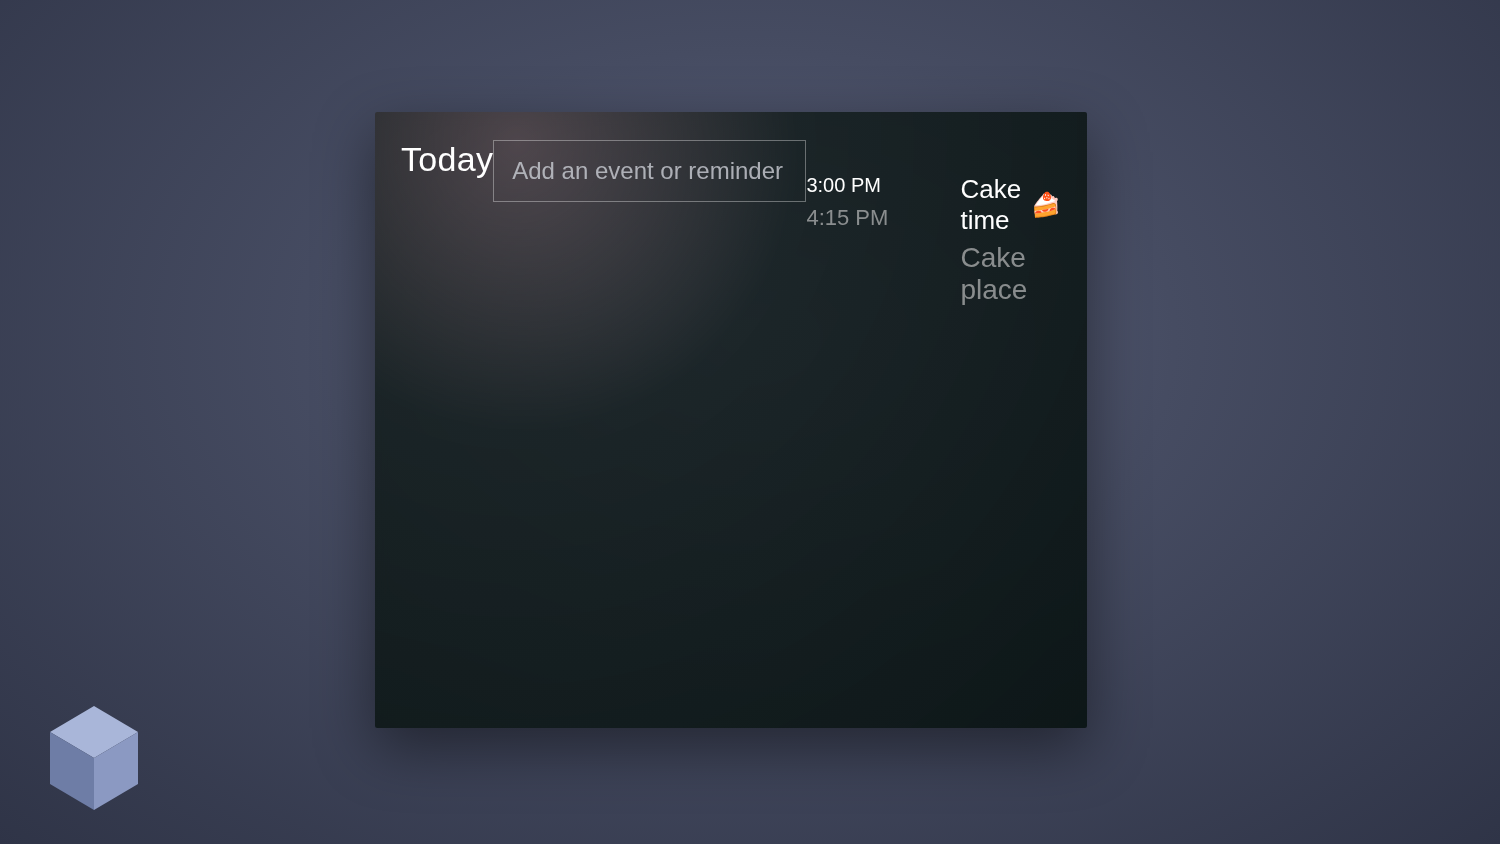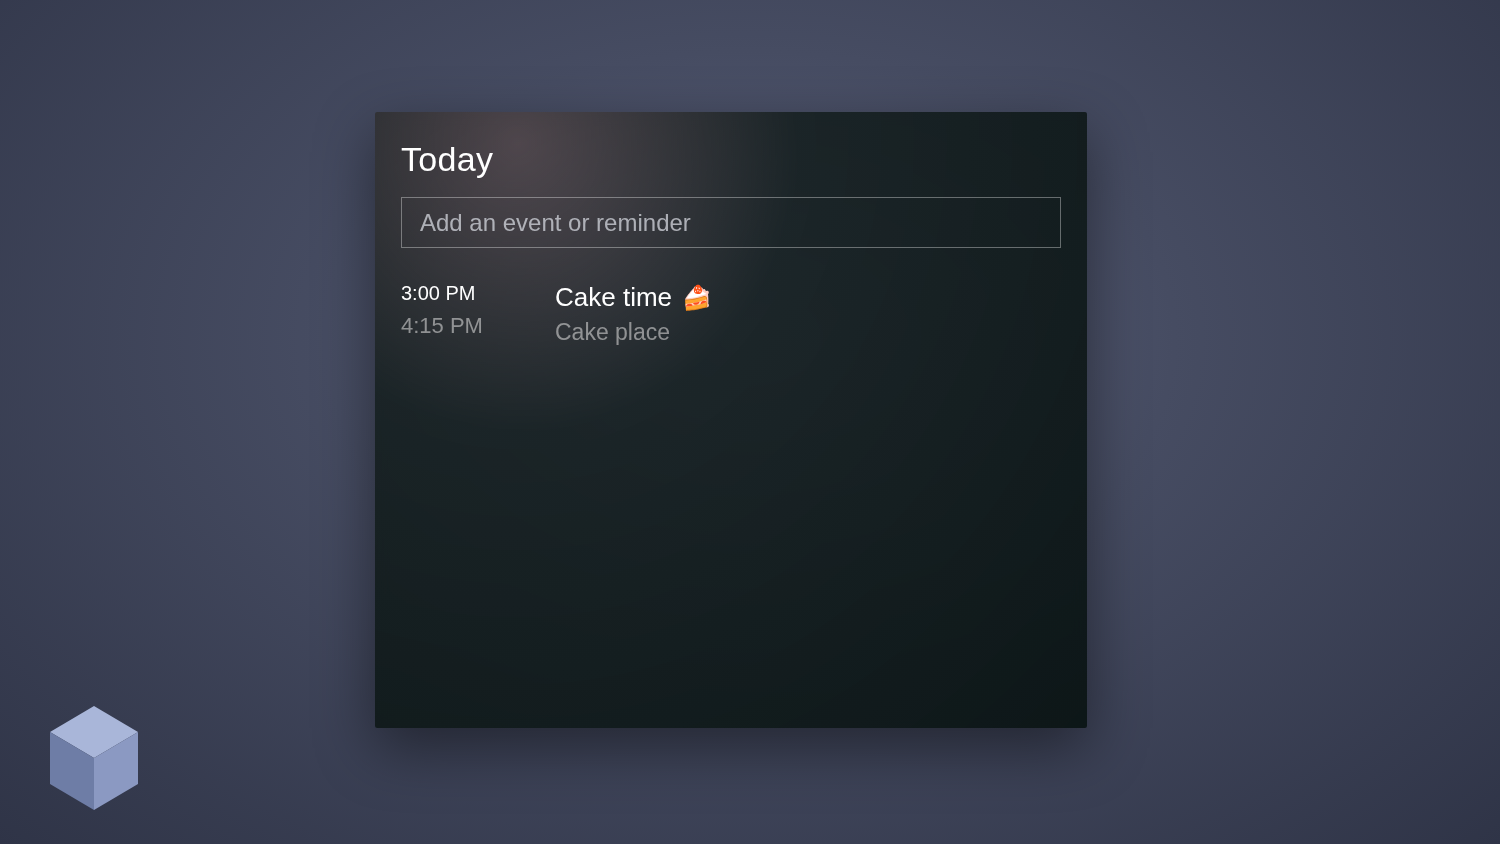--- a/index.html
+++ b/index.html
@@ -22,32 +22,32 @@
       left: 375px;
       top: 112px;
       width: 712px;
       height: 616px;
       background: radial-gradient(ellipse at 20% 5%, rgba(90,55,30,0.35) 0%, rgba(20,30,30,0.88) 35%, rgba(10,20,20,0.94) 100%);
       backdrop-filter: blur(6px);
       box-shadow: 0 20px 60px rgba(0,0,0,0.45);
       border-radius: 2px;
       padding: 28px 26px 16px 26px;
       display: flex;
-      flex-direction: column;
+      flex-direction: row;
     }
     .title {
       color: #ffffff;
       font-size: 34px;
       font-weight: 400;
       margin-bottom: 18px;
       letter-spacing: 0.3px;
     }
     .event-input {
       width: 100%;
-      height: 51px;
+      height: 62px;
       border: 1px solid rgba(255,255,255,0.35);
       background: transparent;
       color: #ffffff;
       font-size: 24px;
       font-family: inherit;
       padding: 0 18px;
       outline: none;
       font-weight: 300;
     }
     .event-input::placeholder {
@@ -93,21 +93,21 @@
       color: #ffffff;
       font-size: 26px;
       font-weight: 400;
     }
     .event-emoji {
       font-size: 24px;
       line-height: 1;
     }
     .event-location {
       color: rgba(200,200,200,0.65);
-      font-size: 23px;
+      font-size: 28px;
       font-weight: 300;
     }
     .hide-agenda {
       align-self: flex-end;
       display: flex;
       align-items: center;
       gap: 12px;
       color: #eae2c8;
       font-size: 24px;
       font-weight: 300;

